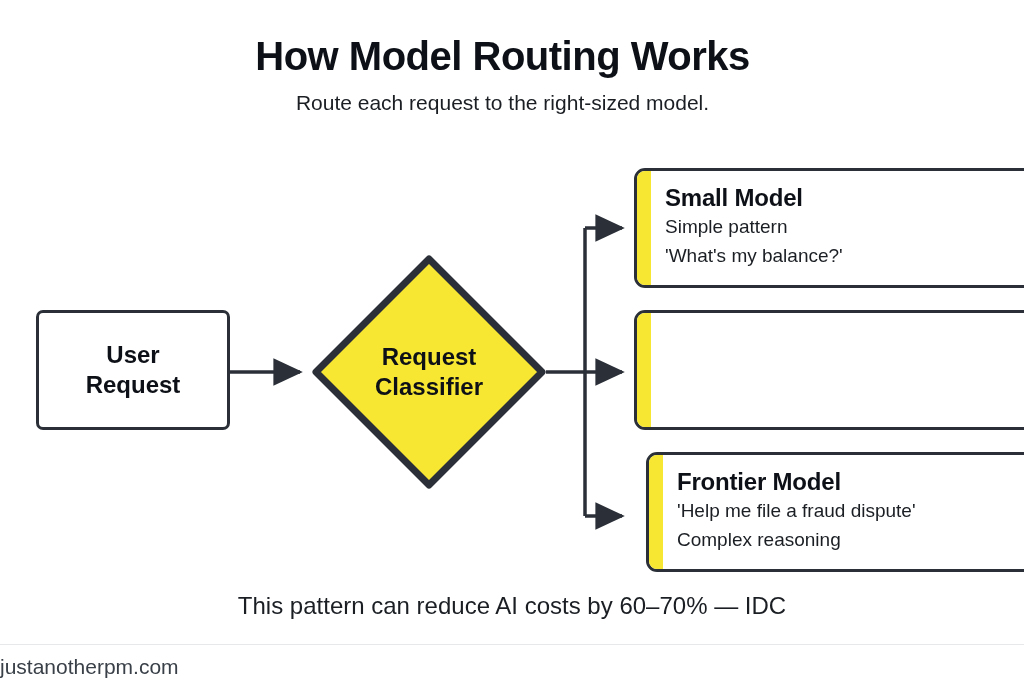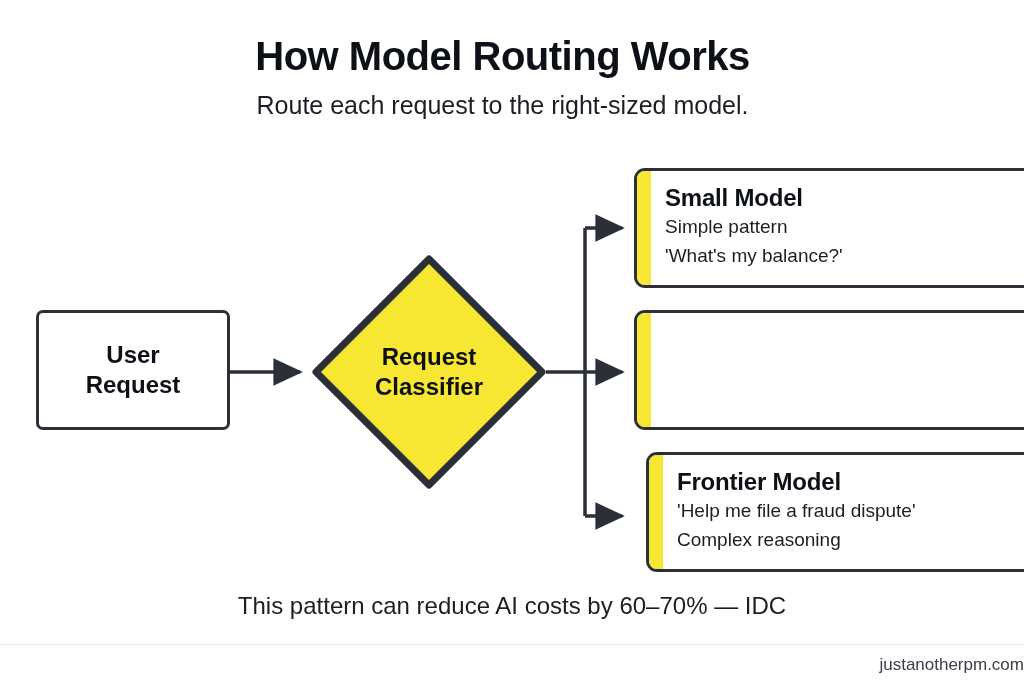--- a/index.html
+++ b/index.html
@@ -26,21 +26,21 @@
   }
   #page-title {
     font-size: 40px;
     font-weight: bold;
     letter-spacing: -0.5px;
     color: #0d1117;
     line-height: 1.1;
   }
   #page-subtitle {
     margin-top: 12px;
-    font-size: 25px;
+    font-size: 21px;
     font-weight: normal;
     color: #1b1f24;
     line-height: 1.2;
   }
 
   
   #diagram {
     position: absolute;
     top: 0;
     left: 0;
@@ -159,22 +159,22 @@
     left: 0;
     width: 1024px;
     height: 1px;
     background: #e6e8ea;
   }
   #watermark {
     position: absolute;
     top: 655px;
     left: 0;
     width: 1024px;
-    text-align: right;
-    font-size: 17px;
+    text-align: left;
+    font-size: 21px;
     color: #3a4048;
   }
 </style>
 </head>
 <body>
 
 <div id="header">
   <div id="page-title">How Model Routing Works</div>
   <div id="page-subtitle">Route each request to the right-sized model.</div>
 </div>

